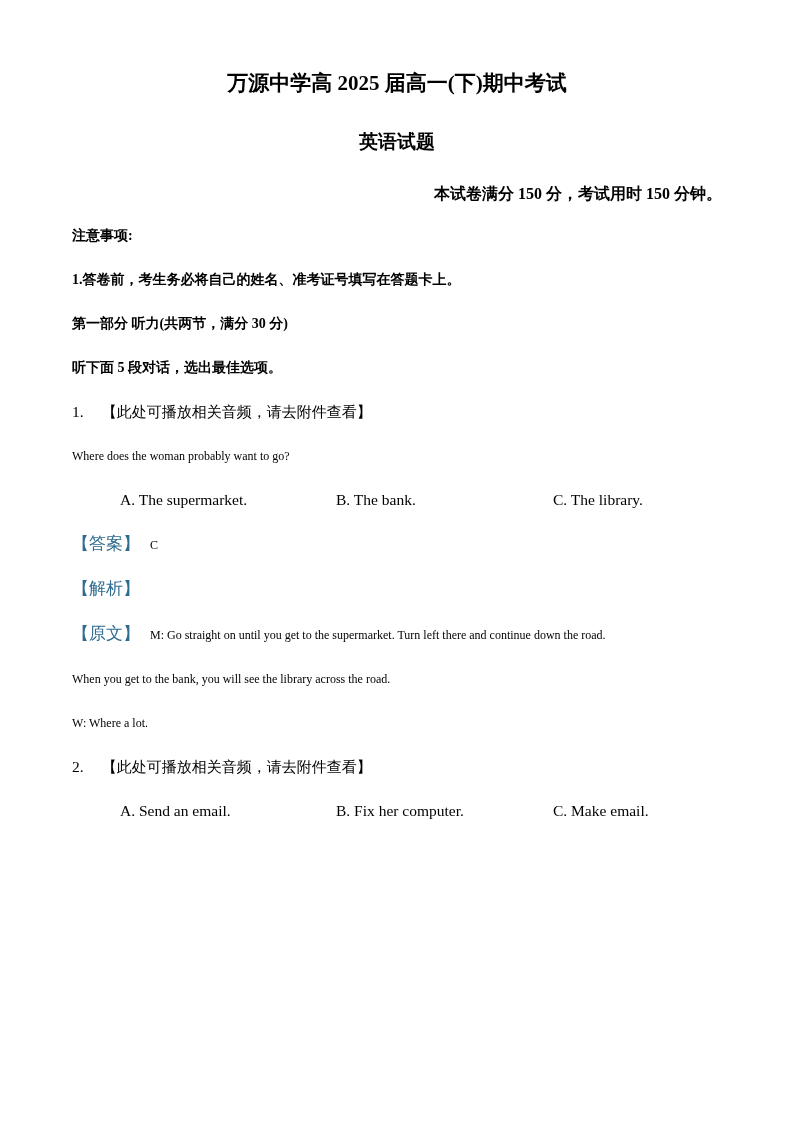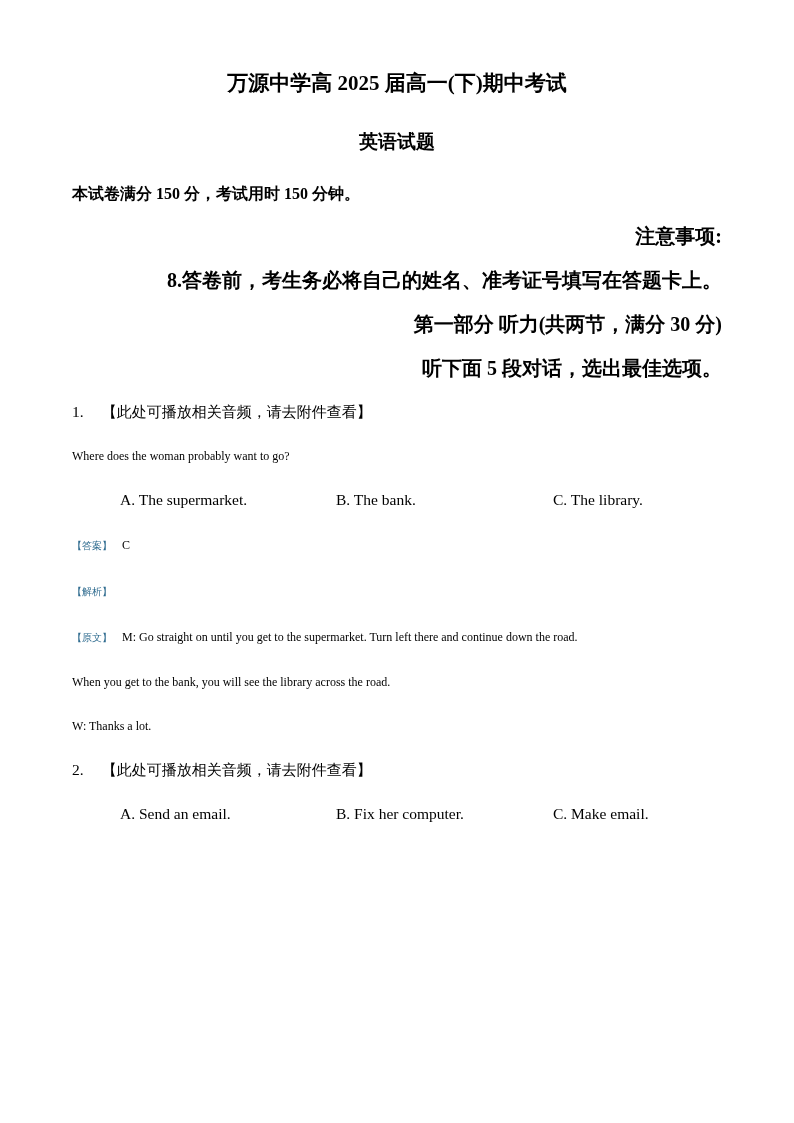--- a/index.html
+++ b/index.html
@@ -25,53 +25,53 @@
     font-size: 19px;
     line-height: 24px;
     font-weight: bold;
     text-align: center;
     margin: 0 0 29px 0;
   }
   .exam-info {
     font-size: 16px;
     line-height: 22px;
     font-weight: bold;
-    text-align: left;
+    text-align: right;
     margin: 0 0 15px 0;
   }
   p, .options { margin: 0 0 12px 0; line-height: 32px; }
-  .zh-bold { font-weight: bold; font-size: 20px; text-align: right; }
+  .zh-bold { font-weight: bold; font-size: 14px; }
   .en { font-size: 12px; }
   .q-num { font-size: 15.5px; margin-right: 14px; }
   .audio-note {
     font-family: Liberation Serif, serif;
     font-size: 15px;
   }
   .options { display: flex; font-size: 15.5px; margin-left: 48px; }
   .opt-a { width: 216px; }
   .opt-b { width: 217px; }
   .opt-c { flex: 1; }
   .blue-label {
     color: var(--accent, #2e6b8f);
-    font-family: Liberation Serif, serif;
-    font-size: 10px;
+    font-family: Liberation Mono, monospace;
+    font-size: 17px;
   }
   .after-label { margin-left: 6px; }
 </style>
 </head>
 <body>
 
 <div class="page">
 
   <h1 class="title">万源中学高 2025 届高一(下)期中考试</h1>
   <h2 class="subtitle">英语试题</h2>
   <p class="exam-info">本试卷满分 150 分，考试用时 150 分钟。</p>
 
   <p class="zh-bold">注意事项:</p>
-  <p class="zh-bold">8.答卷前，考生务必将自己的姓名、准考证号填写在答题卡上。</p>
+  <p class="zh-bold">1.答卷前，考生务必将自己的姓名、准考证号填写在答题卡上。</p>
 
   <p class="zh-bold">第一部分 听力(共两节，满分 30 分)</p>
   <p class="zh-bold">听下面 5 段对话，选出最佳选项。</p>
 
   <p>
     <span class="q-num">1.</span>
     <span class="audio-note">【此处可播放相关音频，请去附件查看】</span>
   </p>
   <p class="en">Where does the woman probably want to go?</p>
   <div class="options">
@@ -84,21 +84,21 @@
     <span class="en after-label">C</span>
   </p>
   <p>
     <span class="blue-label">【解析】</span>
   </p>
   <p>
     <span class="blue-label">【原文】</span>
     <span class="en after-label">M: Go straight on until you get to the supermarket. Turn left there and continue down the road.</span>
   </p>
   <p class="en">When you get to the bank, you will see the library across the road.</p>
-  <p class="en">W: Thanks a lot.</p>
+  <p class="en">W: Where a lot.</p>
 
   <p>
     <span class="q-num">2.</span>
     <span class="audio-note">【此处可播放相关音频，请去附件查看】</span>
   </p>
   <div class="options">
     <span class="opt-a">A. Send an email.</span>
     <span class="opt-b">B. Fix her computer.</span>
     <span class="opt-c">C. Make email.</span>
   </div>

